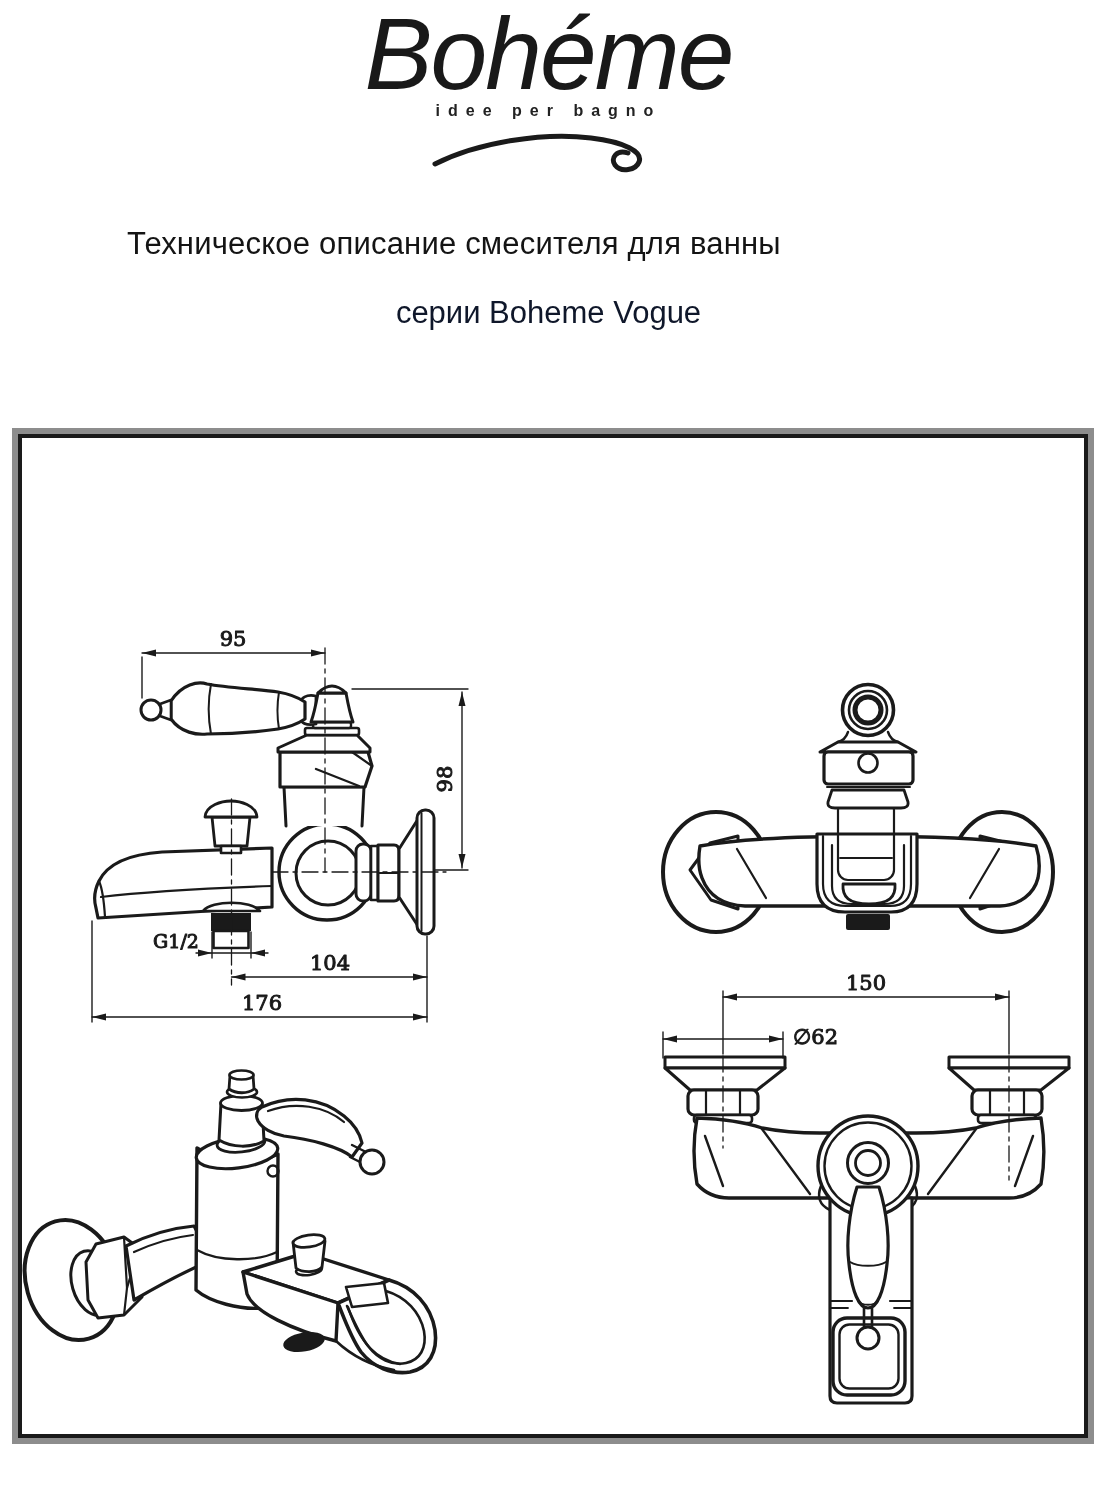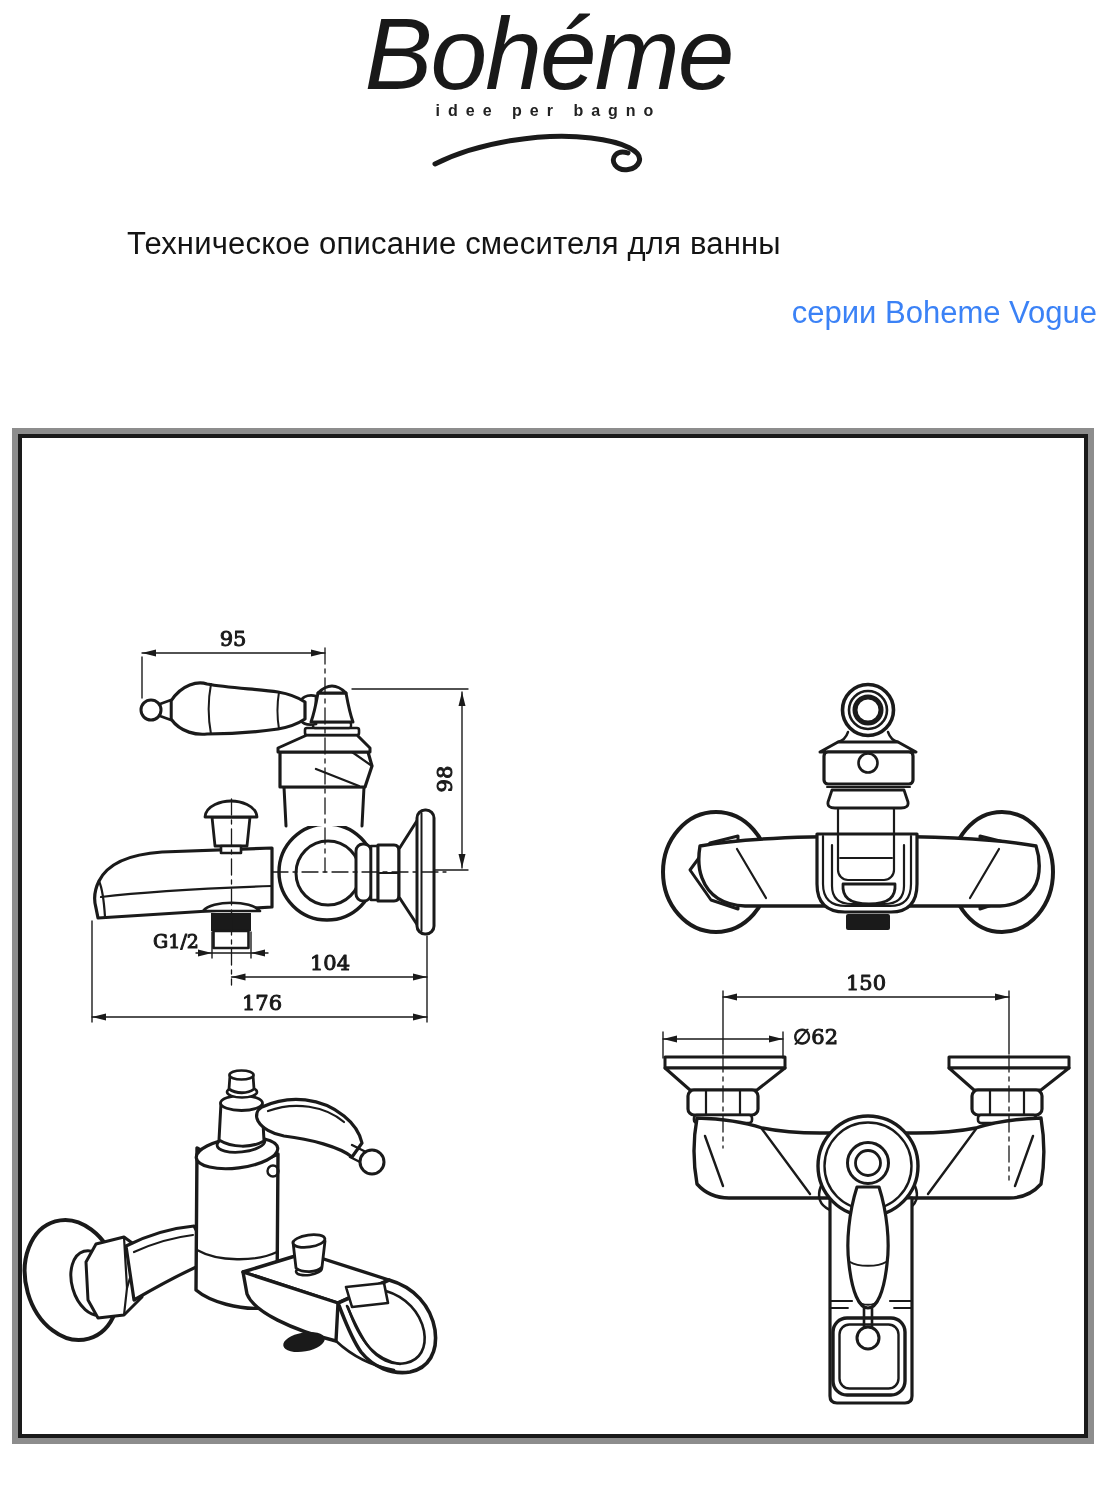--- a/index.html
+++ b/index.html
@@ -6,21 +6,21 @@
   .page{position:relative;width:1097px;height:1500px;background:#fff;overflow:hidden;
         font-family:"Liberation Sans",sans-serif;color:#1a1a1a;}
   
   .logo{position:absolute;left:0;top:0;width:100%;text-align:center;}
   .brand{font-family:Liberation Sans, sans-serif;font-style:italic;
          font-size:102px;line-height:1.06;color:#191919;letter-spacing:-2px;}
   .tagline{margin-top:-6px;font-size:16px;letter-spacing:8px;color:#222;font-weight:bold;}
   .flourish{display:block;margin:4px auto 0 auto;}
   
   .title1{position:absolute;left:127px;top:226px;font-size:31px;color:#141414;letter-spacing:0.2px;text-align:center;}
-  .title2{position:absolute;left:0;top:295px;width:100%;text-align:right;font-size:31px;color:#3b82f6;}
+  .title2{position:absolute;left:0;top:295px;width:100%;text-align:center;font-size:31px;color:#0f172a;}
   
   .frame{position:absolute;left:18px;top:434px;width:1062px;height:996px;
          border:4px solid #1a1a1a;outline:6px solid #8d8d8d;background:#fff;}
   .drawing{position:absolute;left:0;top:0;width:1097px;height:1500px;}
   svg text{font-family:"DejaVu Serif","Liberation Serif",serif;fill:#1a1a1a;}
   .dimnum{font-size:21px;}
   .dimsmall{font-size:19px;}
 </style>
 </head>
 <body>

